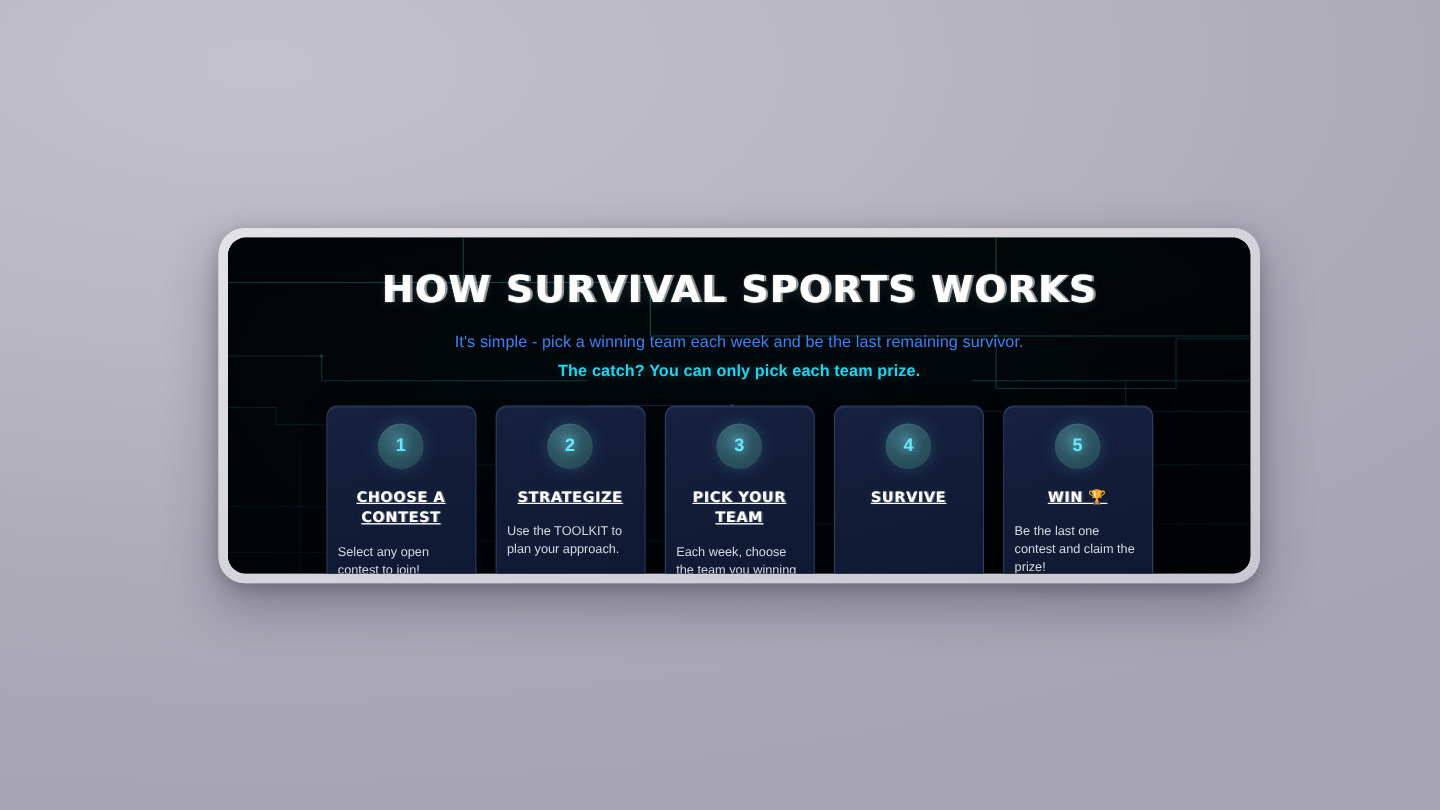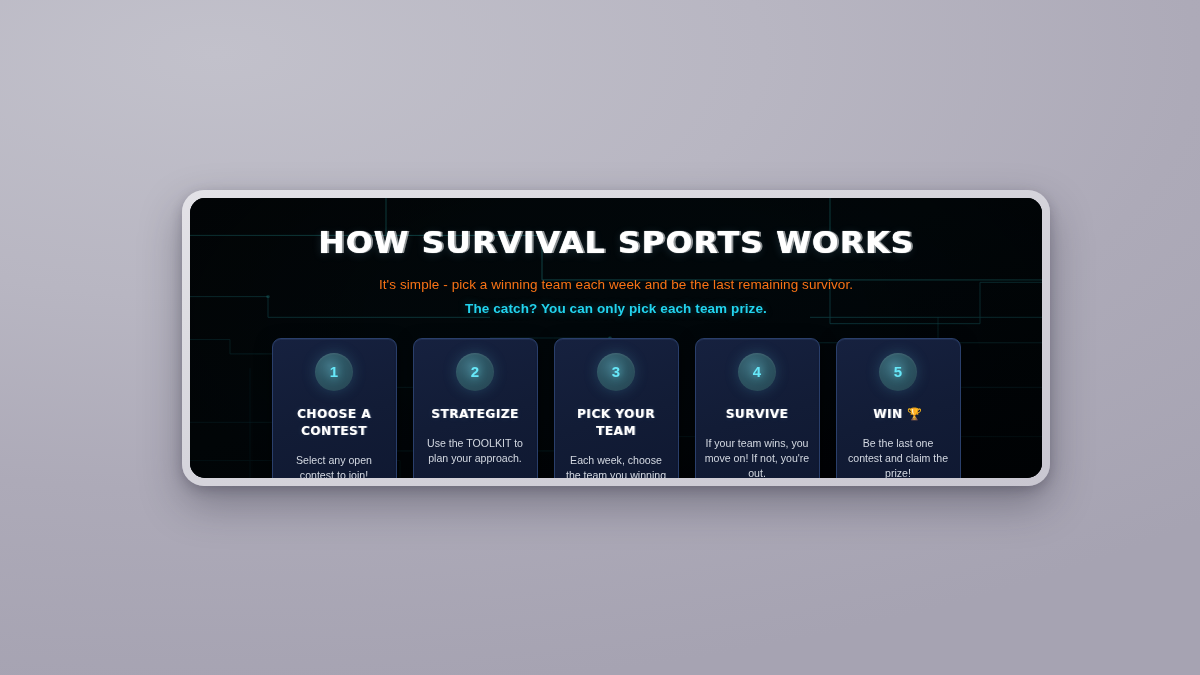--- a/index.html
+++ b/index.html
@@ -74,21 +74,21 @@
     text-shadow:
       0 0 1px rgba(255,255,255,.9),
       2px 0 0 rgba(255,255,255,.55),
       0 2px 10px rgba(140,220,255,.16);
     white-space:nowrap;
   }
 
   .lede {
     margin-top:17px;
     font-size:13.5px;
-    color:#f97316;
+    color:#3b82f6;
     letter-spacing:.08px;
   }
 
   .catch {
     margin-top:9px;
     font-size:13.5px;
     font-weight:700;
     color:#22d3ee;
     letter-spacing:.1px;
     text-shadow:0 0 9px rgba(34,211,238,.35);
@@ -136,28 +136,28 @@
     font-family:"DejaVu Sans", sans-serif;
     font-weight:700;
     font-size:12px;
     letter-spacing:.55px;
     line-height:1.42;
     color:#ffffff;
     text-transform:uppercase;
     text-align:center;
     padding:0 7px;
     text-shadow:1px 0 0 rgba(255,255,255,.4), 0 0 6px rgba(160,215,255,.12);
+    text-decoration:underline;
   }
 
   .card-desc {
     margin-top:13px;
     font-size:10.6px;
     line-height:1.45;
     color:#d3d8e1;
-    text-align:center;
     padding:0 9px;
   }
 
   .trophy { font-size:12px; text-shadow:none; }
 </style>
 </head>
 <body>
 
 <div class="frame-outer">
   <div class="panel">
@@ -259,21 +259,20 @@
 
         <div class="card">
           <div class="badge">3</div>
           <div class="card-title">PICK YOUR TEAM</div>
           <div class="card-desc">Each week, choose the team you winning will win.</div>
         </div>
 
         <div class="card">
           <div class="badge">4</div>
           <div class="card-title">SURVIVE</div>
-          <div class="card-desc">If your team wins, you move on! If not, you're out.</div>
         </div>
 
         <div class="card">
           <div class="badge">5</div>
           <div class="card-title">
             <span>WIN</span>
             <span class="trophy">🏆</span>
           </div>
           <div class="card-desc">Be the last one contest and claim the prize!</div>
         </div>

